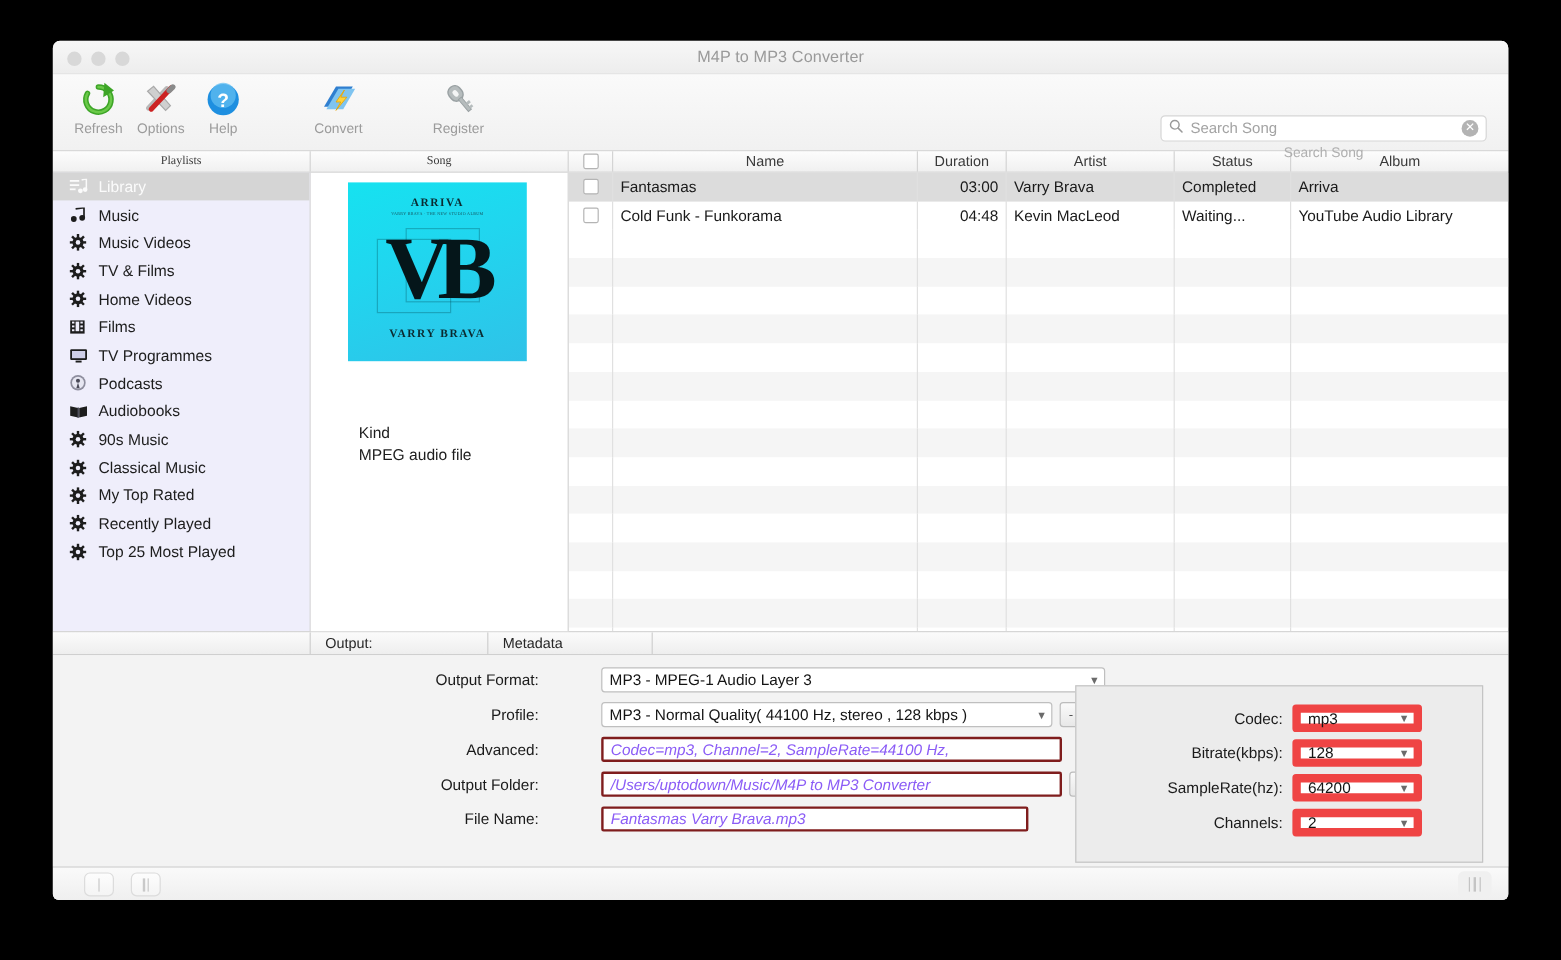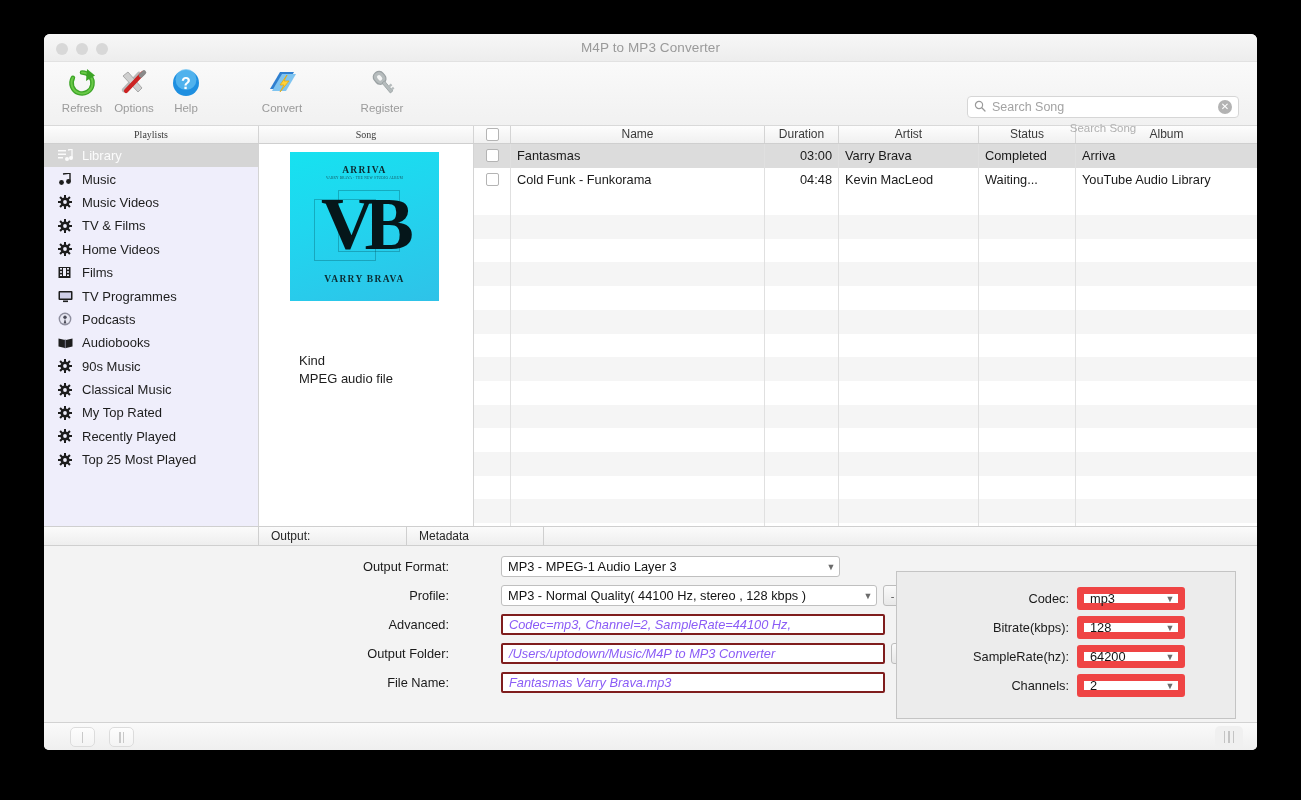--- a/index.html
+++ b/index.html
@@ -694,21 +694,21 @@
       <div class="tab tab-output">Output:</div>
       <div class="tab tab-meta">Metadata</div>
       <div class="tab tab-fill"></div>
     </div>
 
     <div class="form">
 
       <div class="frow" style="top:10px;">
         <div class="flabel">Output Format:</div>
         <div class="fctl">
-          <div class="selectbox" style="width:339px;">
+          <div class="selectbox" style="width:420px;">
             <span class="val">MP3 - MPEG-1 Audio Layer 3</span>
             <span class="chev">▼</span>
           </div>
         </div>
       </div>
 
       <div class="frow" style="top:39px;">
         <div class="flabel">Profile:</div>
         <div class="fctl" style="display:flex;gap:6px;">
           <div class="selectbox" style="width:376px;">
@@ -730,21 +730,21 @@
         <div class="flabel">Output Folder:</div>
         <div class="fctl" style="display:flex;gap:6px;">
           <div class="textbox" style="width:384px;">/Users/uptodown/Music/M4P to MP3 Converter</div>
           <div class="minibtn">...</div>
         </div>
       </div>
 
       <div class="frow" style="top:126px;">
         <div class="flabel">File Name:</div>
         <div class="fctl">
-          <div class="textbox" style="width:384px;">Fantasmas Varry Brava.mp3</div>
+          <div class="textbox" style="width:356px;">Fantasmas Varry Brava.mp3</div>
         </div>
       </div>
 
       <div class="codecbox">
         <div class="crow" style="top:15px;">
           <div class="clabel">Codec:</div>
           <div class="cselect">
             <span style="flex:1 1 auto;">mp3</span>
             <span class="chev">▼</span>
           </div>

